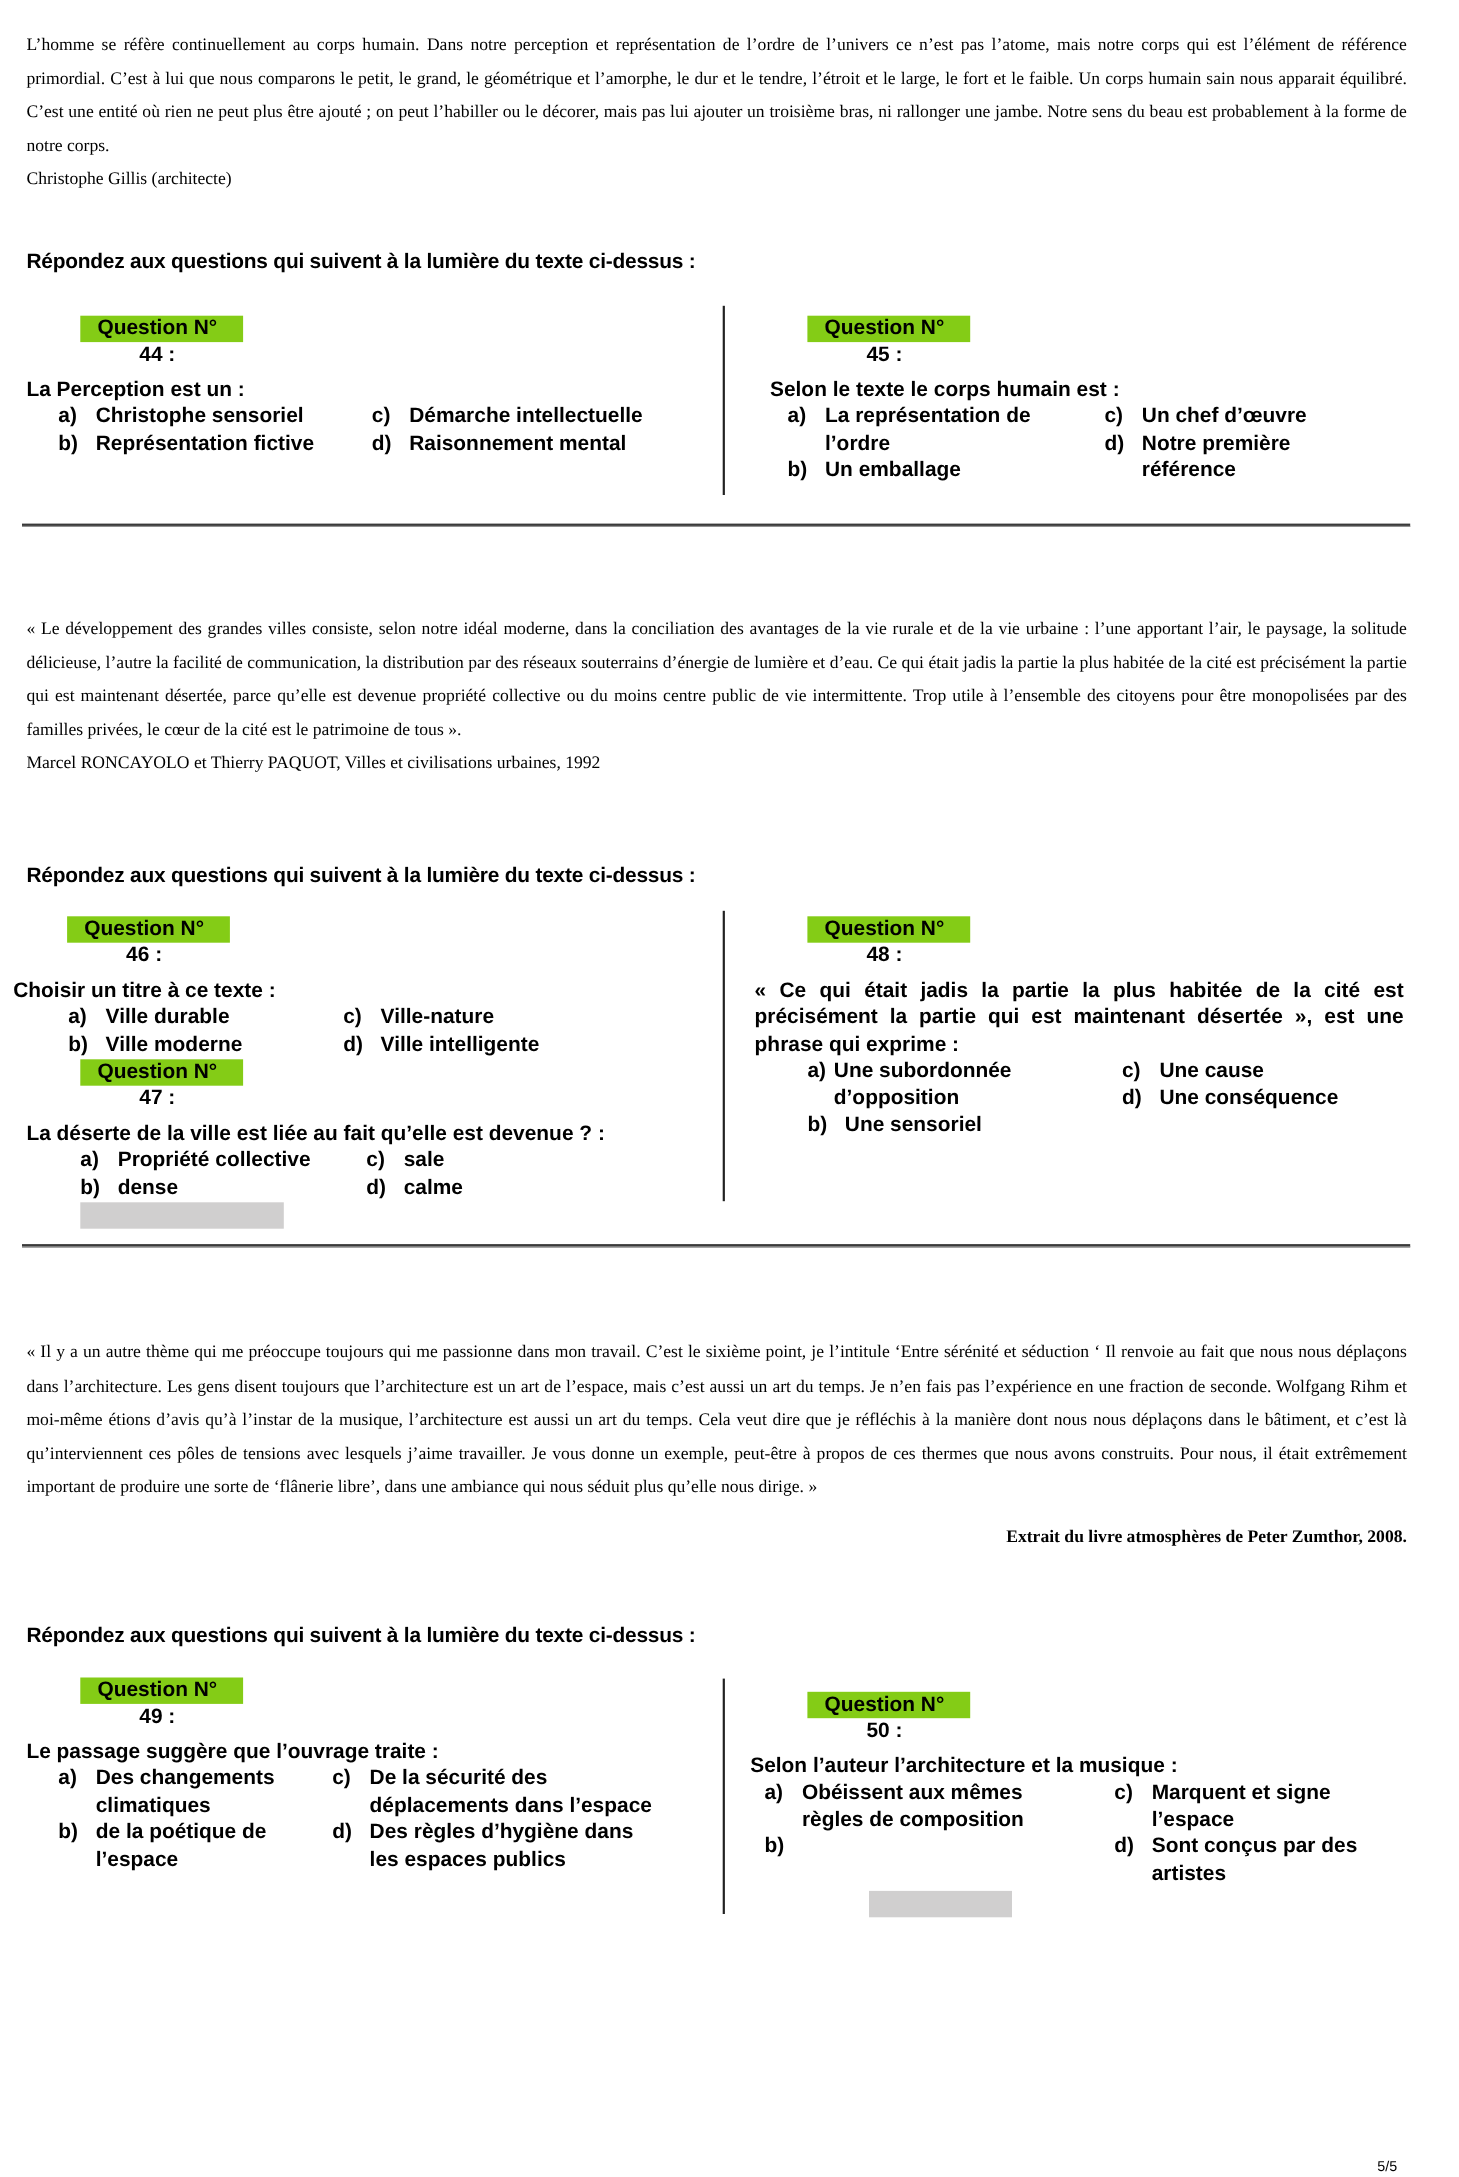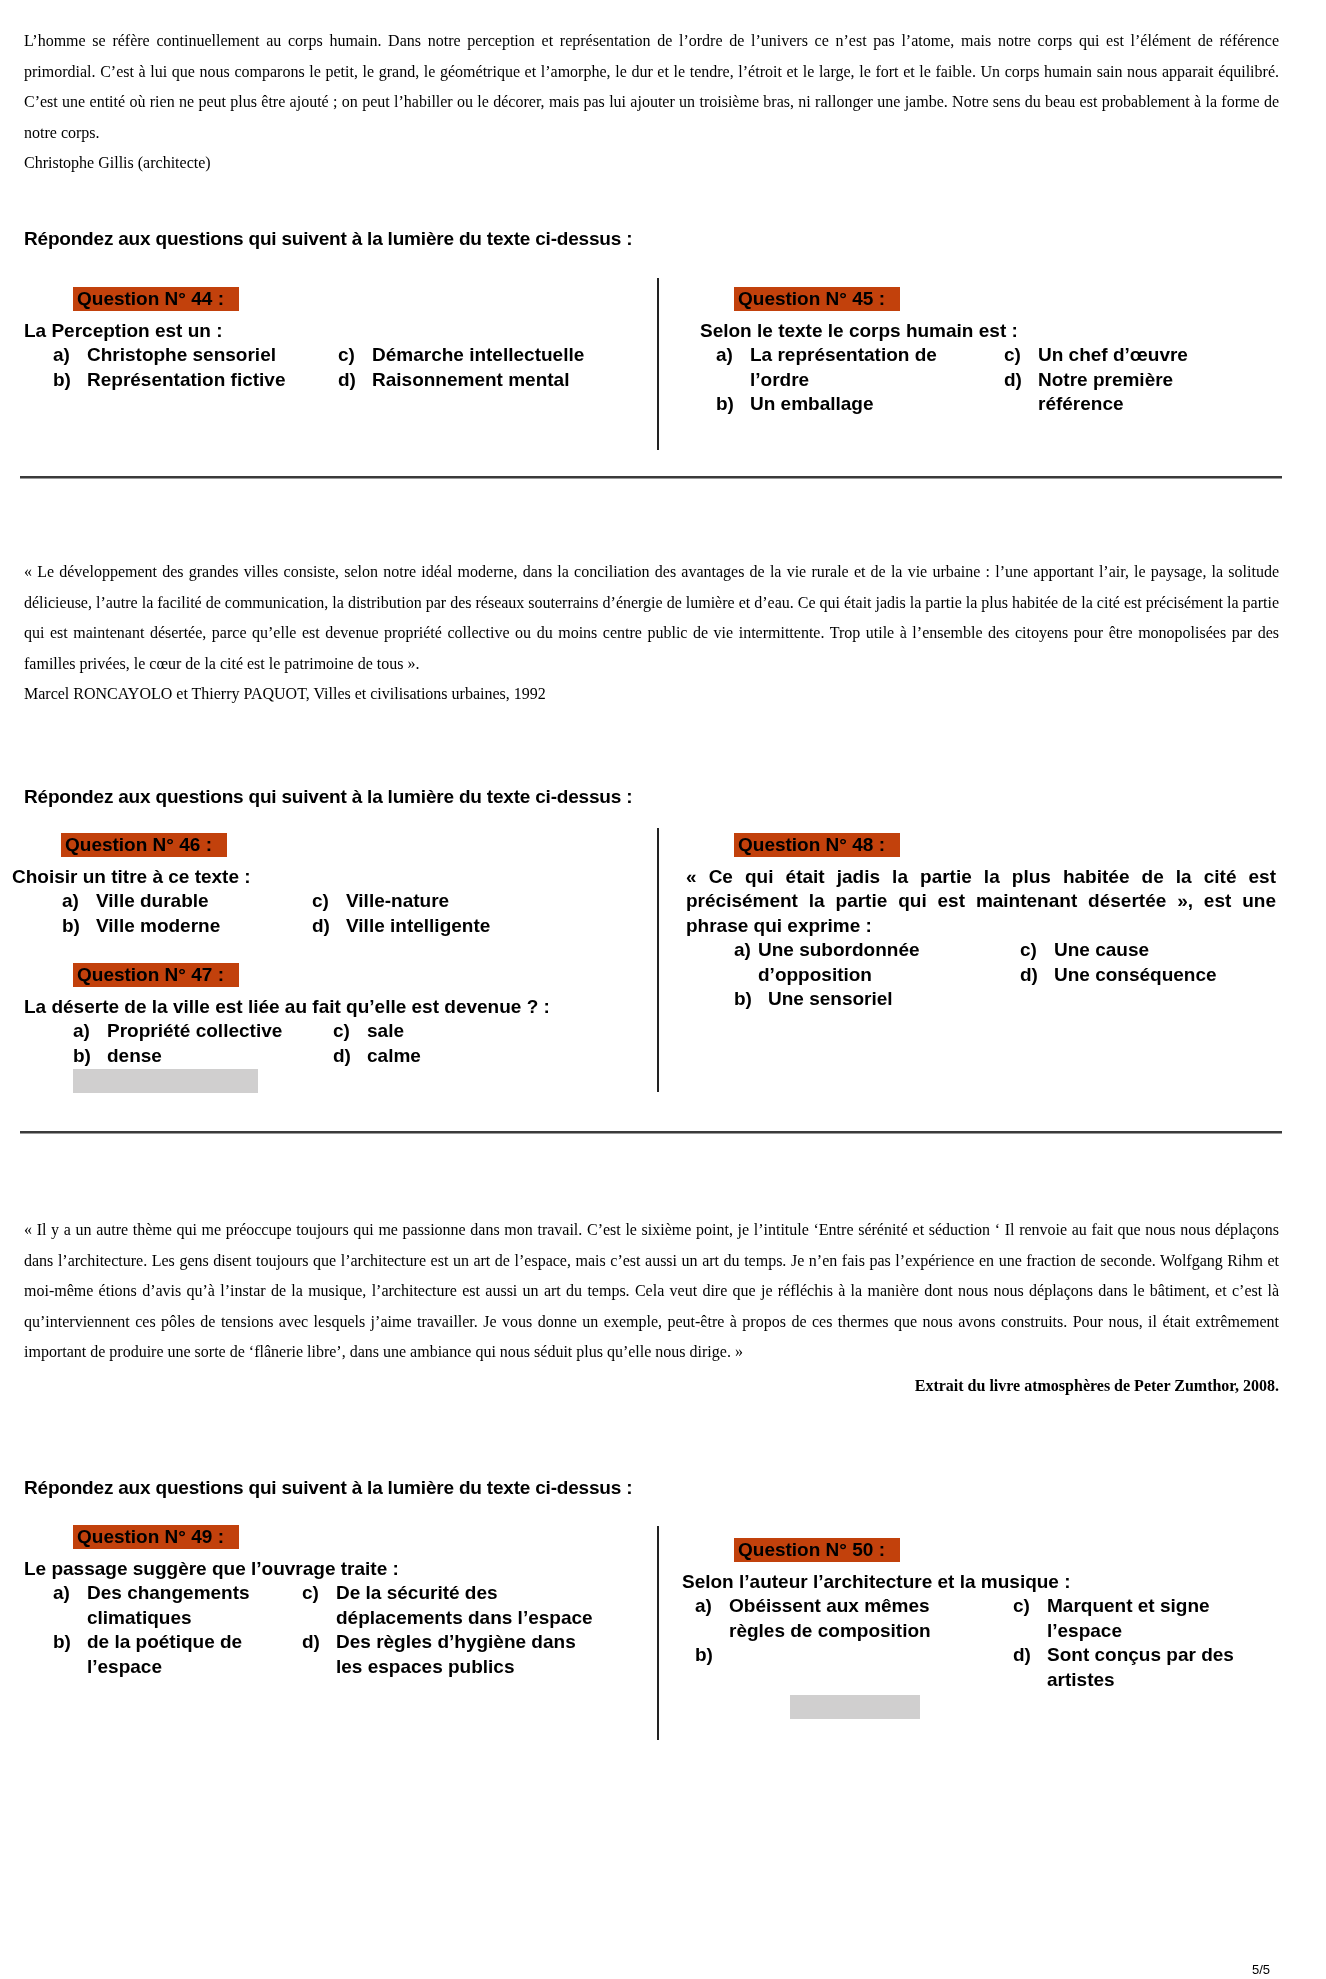--- a/index.html
+++ b/index.html
@@ -18,22 +18,22 @@
   .instruction {
     position: absolute; left: 24px; font-size: 19px; font-weight: bold;
     letter-spacing: -0.2px;
   }
 
   .hdiv { position: absolute; left: 20px; width: 1262px; height: 2px; background: #3a3a3a; border-bottom: 1px solid #9a9a9a; }
   .vdiv { position: absolute; left: 657px; width: 2px; background: #222; }
 
   .qbox { position: absolute; font-size: 19px; font-weight: bold; line-height: 24.5px; }
   .qlabel {
-    display: inline-block; background: #c2410c; padding: 0 12px 0 4px;
-    height: 24px; line-height: 24px; width: 166px; box-sizing: border-box;
+    display: inline-block; background: #84cc16; padding: 0 12px 0 4px;
+    height: 24px; line-height: 24px; width: 148px; box-sizing: border-box; text-align: center;
   }
   .qtext { margin-top: 7px; white-space: nowrap; }
   .qtext.wrap { white-space: normal; text-align: justify; }
   .opts { display: grid; column-gap: 0; }
   .opt { display: flex; }
   .opt .k { display: inline-block; width: 34px; flex: none; }
   .opt .v { display: inline-block; }
   .greybar { background: #d0cfcf; height: 24px; width: 185px; }
 
   .pagenum { position: absolute; left: 1252px; top: 1962px; font-size: 13px; }
@@ -174,21 +174,21 @@
         <span class="k">d)</span>
         <span class="v">Une conséquence</span>
       </div>
   </div>
 </div>
 
 <div class="hdiv" style="top:1131px;"></div>
 
 <div class="passage serif" style="top:1215px;">
   <p>« Il y a un autre thème qui me préoccupe toujours qui me passionne dans mon travail. C’est le sixième point, je l’intitule ‘Entre sérénité et séduction ‘ Il renvoie au fait que nous nous déplaçons dans l’architecture. Les gens disent toujours que l’architecture est un art de l’espace, mais c’est aussi un art du temps. Je n’en fais pas l’expérience en une fraction de seconde. Wolfgang Rihm et moi-même étions d’avis qu’à l’instar de la musique, l’architecture est aussi un art du temps. Cela veut dire que je réfléchis à la manière dont nous nous déplaçons dans le bâtiment, et c’est là qu’interviennent ces pôles de tensions avec lesquels j’aime travailler. Je vous donne un exemple, peut-être à propos de ces thermes que nous avons construits. Pour nous, il était extrêmement important de produire une sorte de ‘flânerie libre’, dans une ambiance qui nous séduit plus qu’elle nous dirige. »</p>
-  <p class="source right" style="margin-top:3px;">Extrait du livre atmosphères de Peter Zumthor, 2008.</p>
+  <p class="source right" style="margin-top:15px;">Extrait du livre atmosphères de Peter Zumthor, 2008.</p>
 </div>
 <div class="instruction sans" style="top:1477px;">Répondez aux questions qui suivent à la lumière du texte ci-dessus :</div>
 
 <div class="qbox sans" style="left:24px; top:1525px; width:620px;">
   <div style="padding-left:49px;"><span class="qlabel">Question N° 49 :</span></div>
   <div class="qtext">Le passage suggère que l’ouvrage traite :</div>
   <div class="opts" style="grid-template-columns:249px 310px; padding-left:29px;">
     <div class="opt">
         <span class="k">a)</span>
         <span class="v" style="width:190px;">Des changements climatiques</span>

